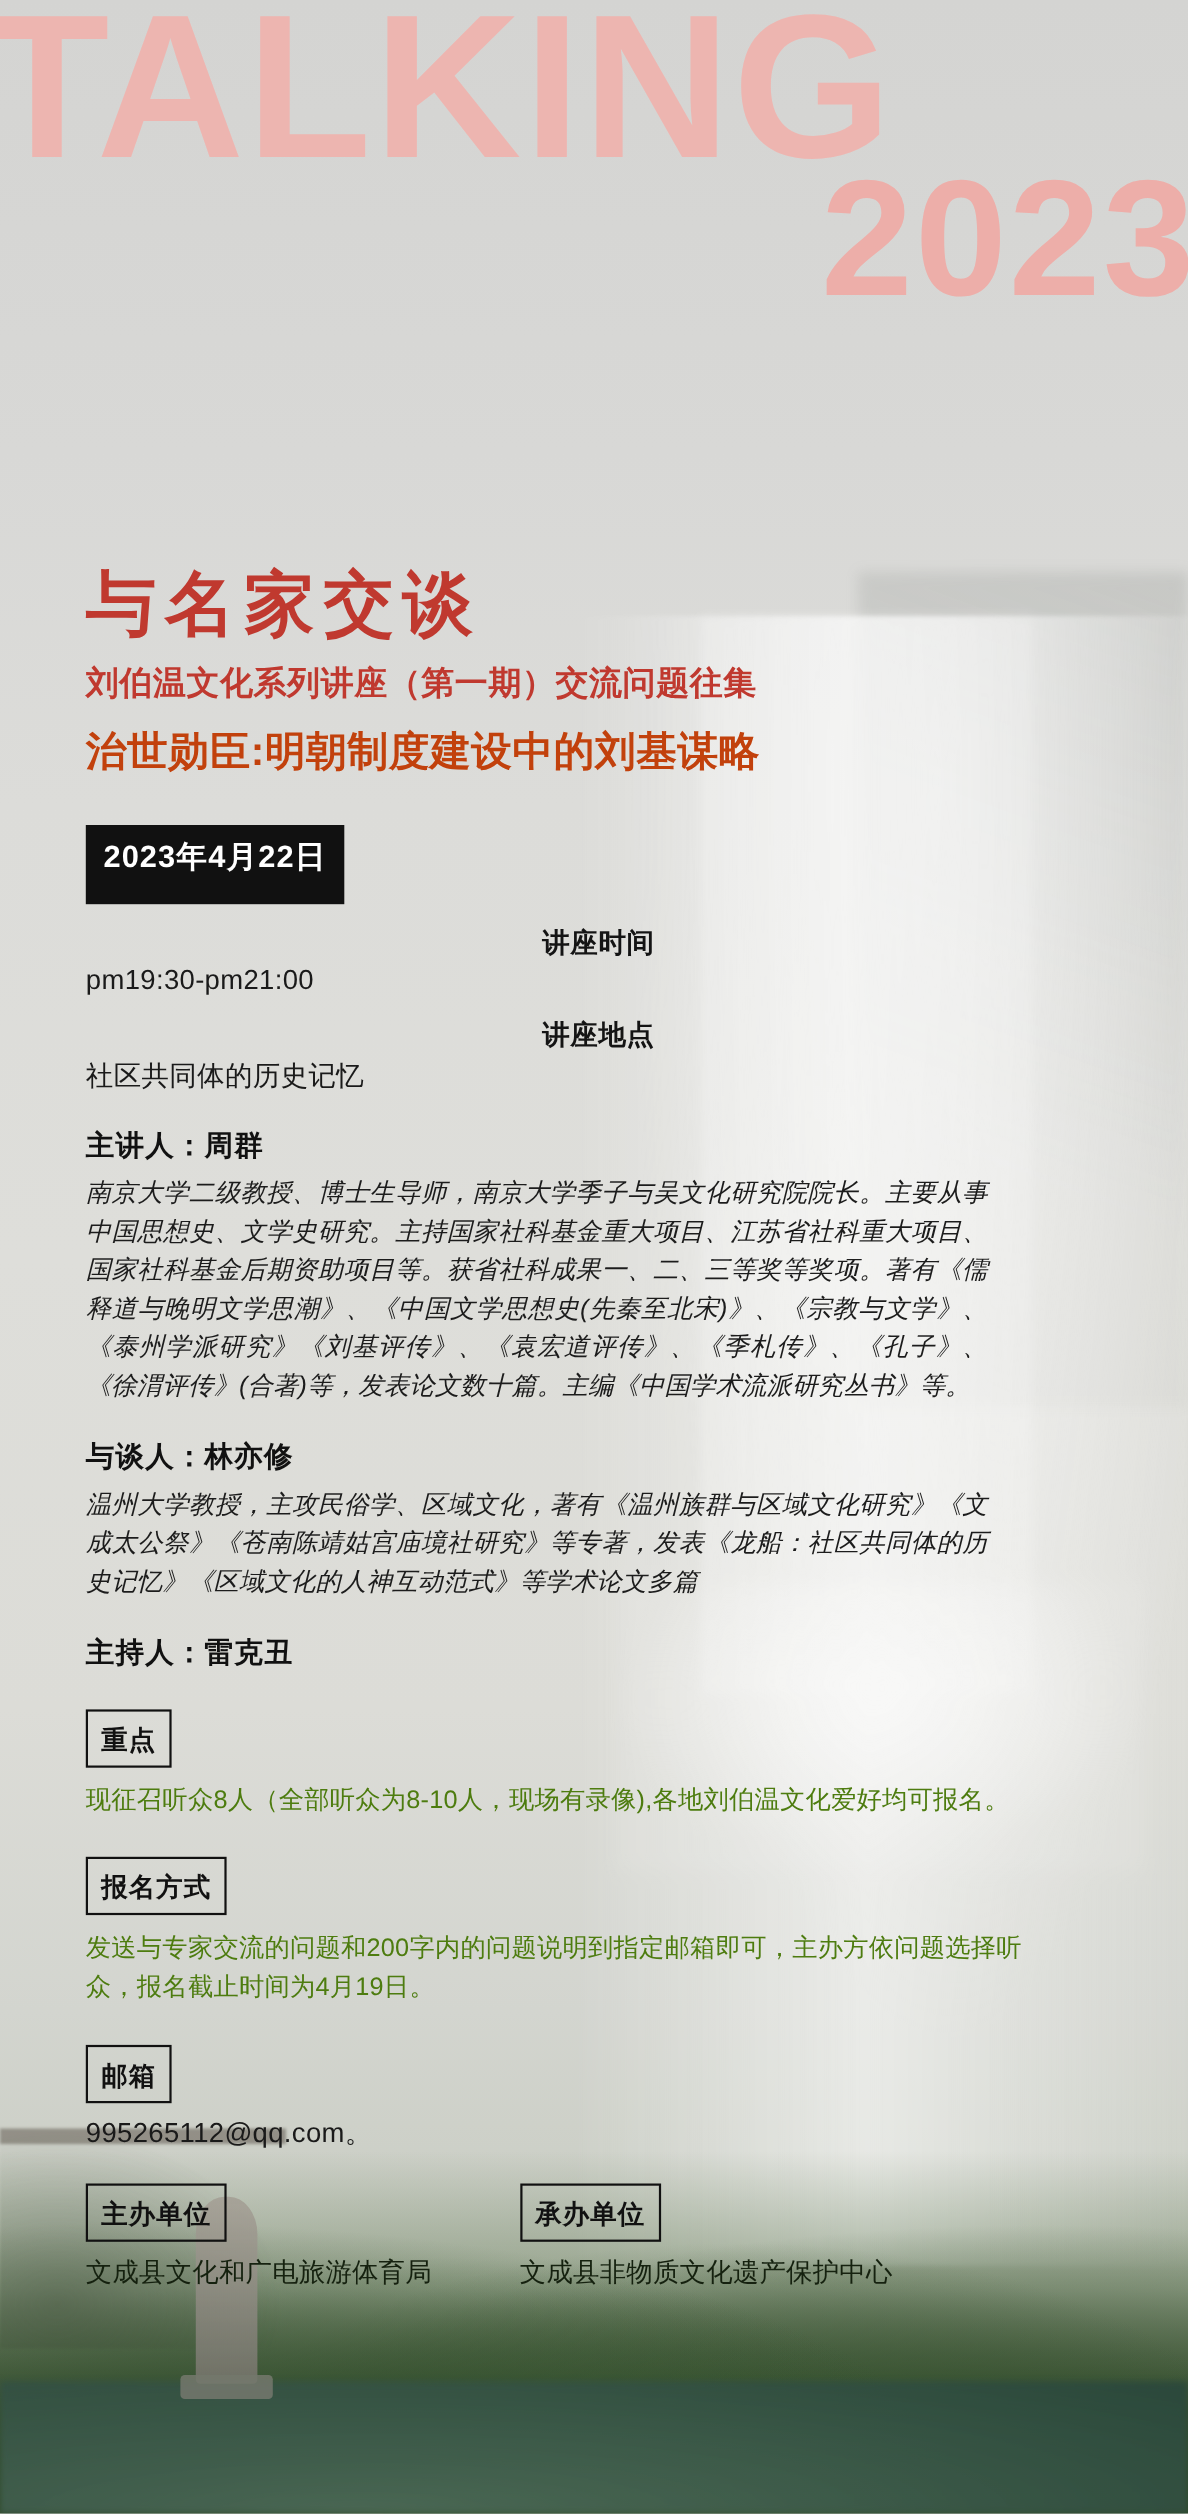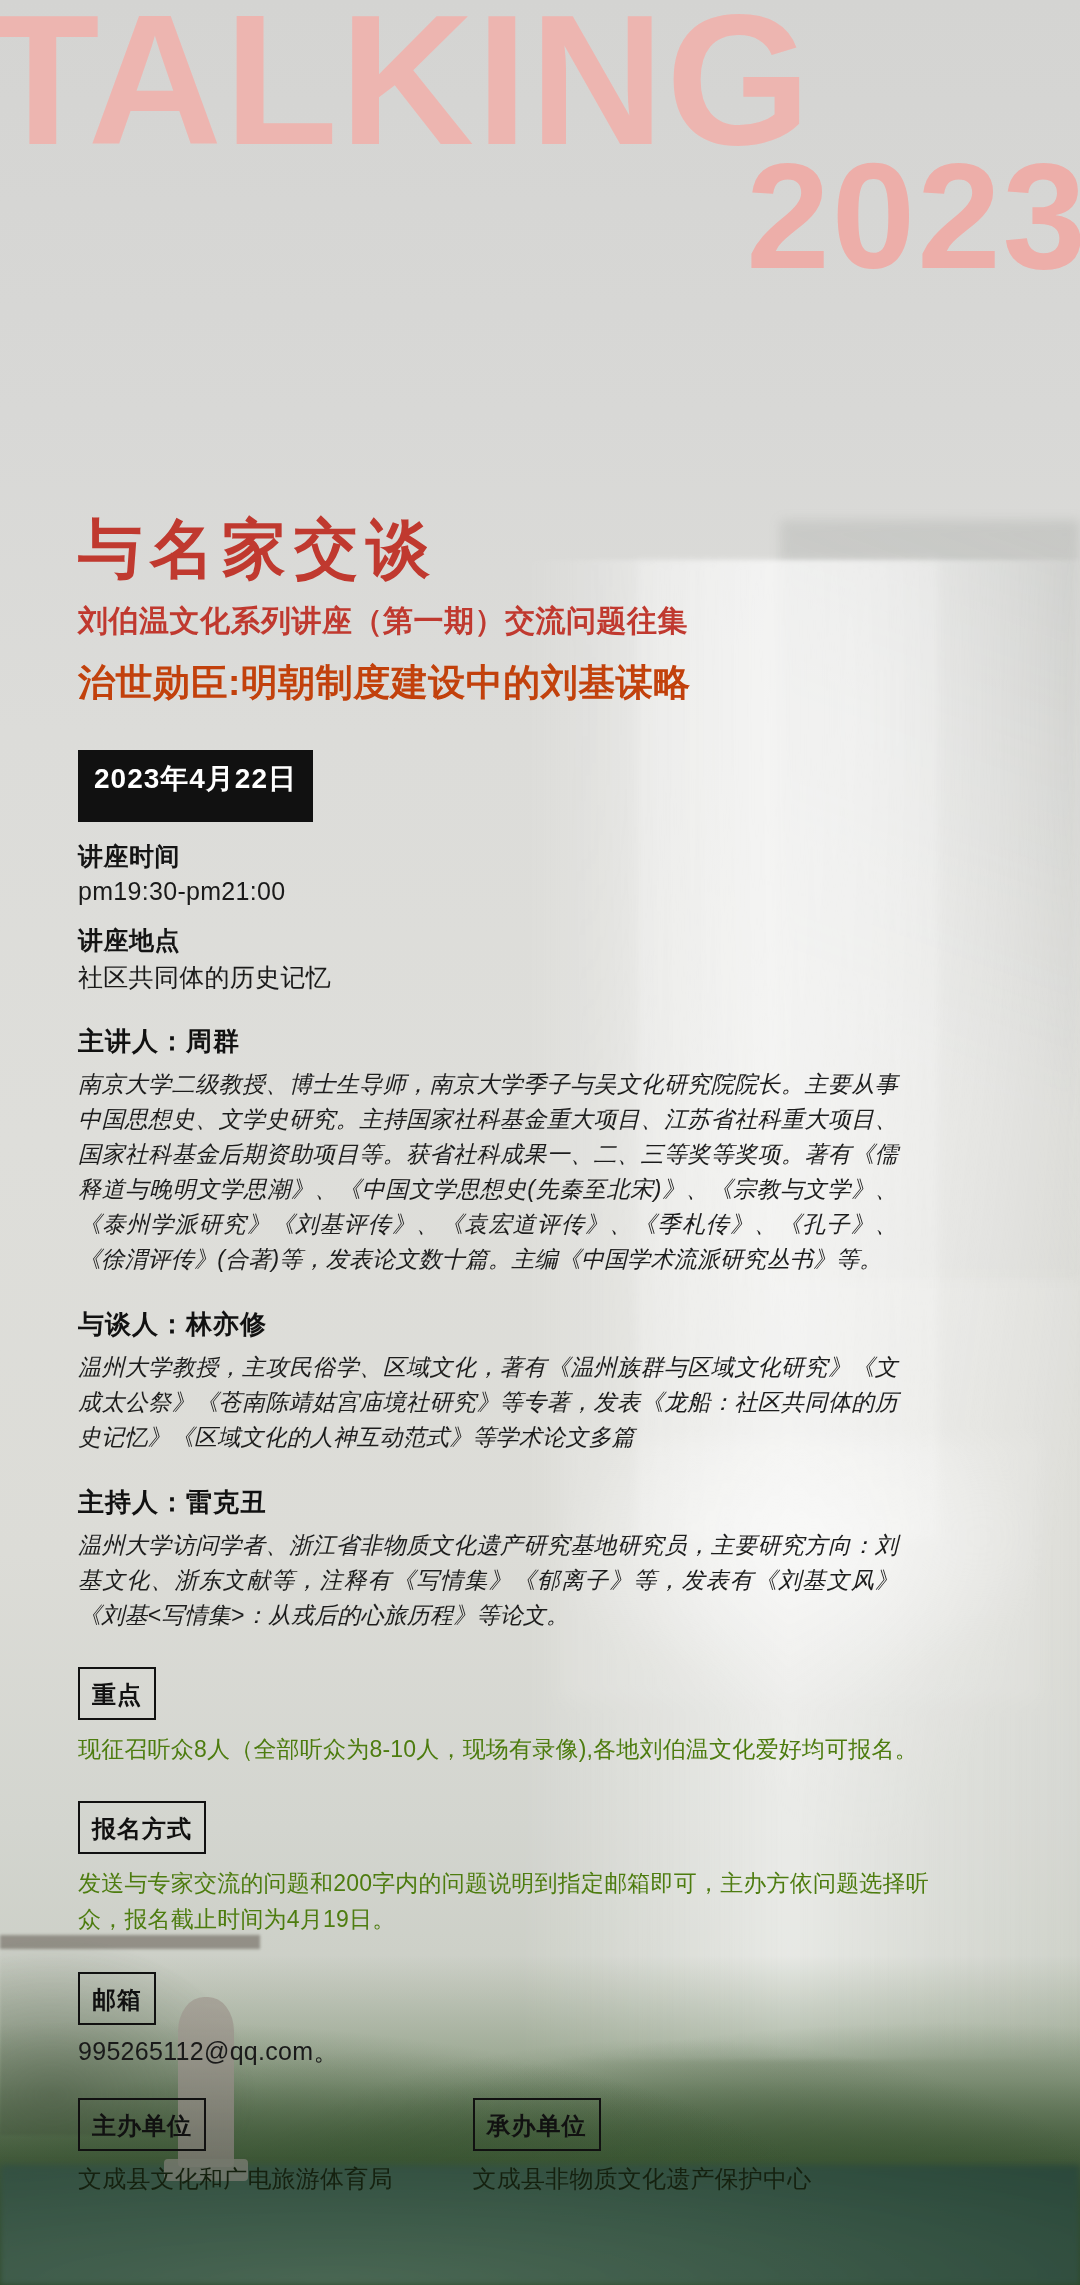--- a/index.html
+++ b/index.html
@@ -183,20 +183,21 @@
     padding: 10px 16px 24px;
     letter-spacing: 1px;
   }
 
   .label-b {
     font-size: 25px;
     font-weight: bold;
     color: #141414;
     margin-top: 18px;
     letter-spacing: .5px;
+    text-align: center;
   }
   .value {
     font-size: 25px;
     color: #1a1a1a;
     margin-top: 4px;
     letter-spacing: .3px;
   }
 
   .person {
     margin-top: 30px;
@@ -283,21 +284,20 @@
   <div class="label-b">讲座地点</div>
   <div class="value">社区共同体的历史记忆</div>
 
   <div class="person">主讲人：周群</div>
   <div class="para">南京大学二级教授、博士生导师，南京大学季子与吴文化研究院院长。主要从事中国思想史、文学史研究。主持国家社科基金重大项目、江苏省社科重大项目、国家社科基金后期资助项目等。获省社科成果一、二、三等奖等奖项。著有《儒释道与晚明文学思潮》、《中国文学思想史(先秦至北宋)》、《宗教与文学》、《泰州学派研究》《刘基评传》、《袁宏道评传》、《季札传》、《孔子》、《徐渭评传》(合著)等，发表论文数十篇。主编《中国学术流派研究丛书》等。</div>
 
   <div class="person">与谈人：林亦修</div>
   <div class="para">温州大学教授，主攻民俗学、区域文化，著有《温州族群与区域文化研究》《文成太公祭》《苍南陈靖姑宫庙境社研究》等专著，发表《龙船：社区共同体的历史记忆》《区域文化的人神互动范式》等学术论文多篇</div>
 
   <div class="person">主持人：雷克丑</div>
-  <div class="para">温州大学访问学者、浙江省非物质文化遗产研究基地研究员，主要研究方向：刘基文化、浙东文献等，注释有《写情集》《郁离子》等，发表有《刘基文风》《刘基&lt;写情集&gt;：从戎后的心旅历程》等论文。</div>
 
   <div class="box-label">重点</div>
   <div class="box-para">现征召听众8人（全部听众为8-10人，现场有录像),各地刘伯温文化爱好均可报名。</div>
 
   <div class="box-label">报名方式</div>
   <div class="box-para">发送与专家交流的问题和200字内的问题说明到指定邮箱即可，主办方依问题选择听众，报名截止时间为4月19日。</div>
 
   <div class="box-label">邮箱</div>
   <div class="email-val">995265112@qq.com。</div>
 

